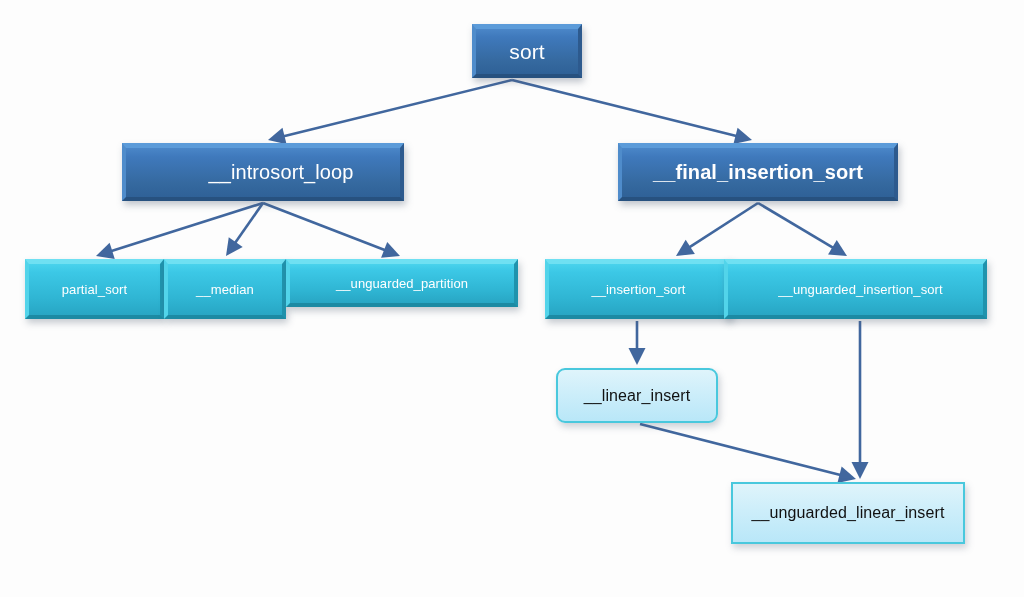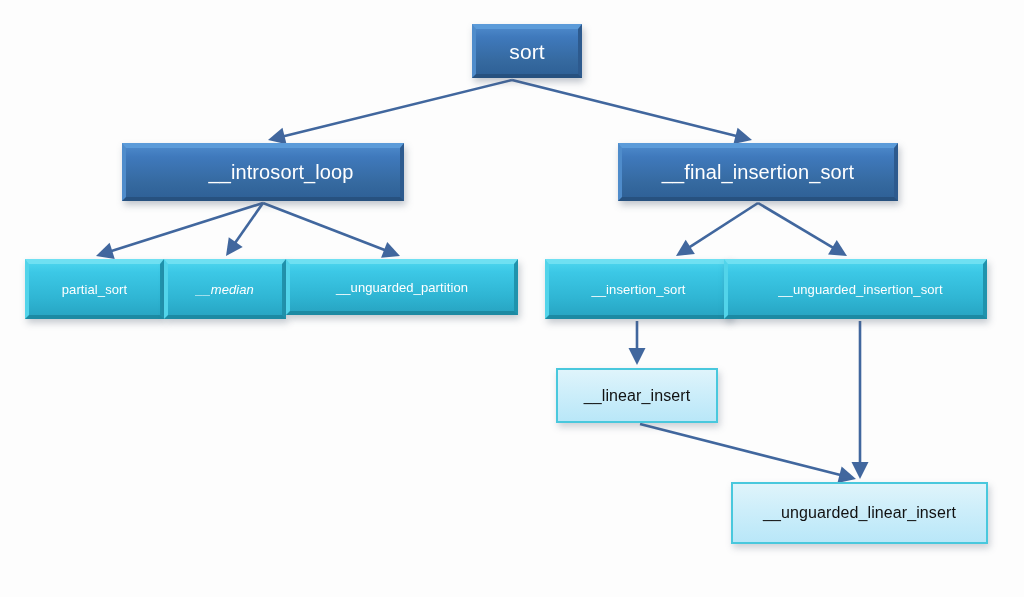--- a/index.html
+++ b/index.html
@@ -118,38 +118,38 @@
         <polygon points="856,479 837.4282545496801,483.04231009801623 841.6231046513951,466.56798969855384" fill="#41679e"></polygon>
       </g>
     </svg>
   <div id="node-layer">
       <div class="node blue root" style="left: 459px; top: 24px; width: 110px; height: 54px; margin-left: 13px;">
         <span class="label">sort</span>
       </div>
       <div class="node blue" style="left: 122px; top: 143px; width: 282px; height: 58px; padding-left: 36px;">
         <span class="label">__introsort_loop</span>
       </div>
-      <div class="node blue" style="left: 618px; top: 143px; width: 280px; height: 58px;">
+      <div class="node blue" style="left: 618px; top: 143px; width: 280px; height: 58px; font-weight: bold;">
         <span class="label">__final_insertion_sort</span>
       </div>
       <div class="node cyan" style="left: 25px; top: 259px; width: 139px; height: 60px;">
         <span class="label">partial_sort</span>
       </div>
-      <div class="node cyan" style="left: 164px; top: 259px; width: 122px; height: 60px; font-style: italic;">
+      <div class="node cyan" style="left: 164px; top: 259px; width: 122px; height: 60px;">
         <span class="label">__median</span>
       </div>
-      <div class="node cyan" style="left: 286px; top: 259px; width: 232px; height: 56px;">
+      <div class="node cyan" style="left: 286px; top: 259px; width: 232px; height: 48px;">
         <span class="label">__unguarded_partition</span>
       </div>
       <div class="node cyan" style="left: 545px; top: 259px; width: 187px; height: 60px;">
         <span class="label">__insertion_sort</span>
       </div>
       <div class="node cyan" style="left: 724px; top: 259px; width: 263px; height: 60px; padding-left: 10px;">
         <span class="label">__unguarded_insertion_sort</span>
       </div>
-      <div class="node pale" style="left: 556px; top: 368px; width: 162px; height: 55px;">
+      <div class="node pale" style="left: 556px; top: 368px; width: 162px; height: 55px; border-radius: 9px;">
         <span class="label">__linear_insert</span>
       </div>
-      <div class="node pale" style="left: 731px; top: 482px; width: 257px; height: 62px;">
+      <div class="node pale" style="left: 731px; top: 482px; width: 234px; height: 62px;">
         <span class="label">__unguarded_linear_insert</span>
       </div>
     </div>
 </div>
 
 </body></html>

